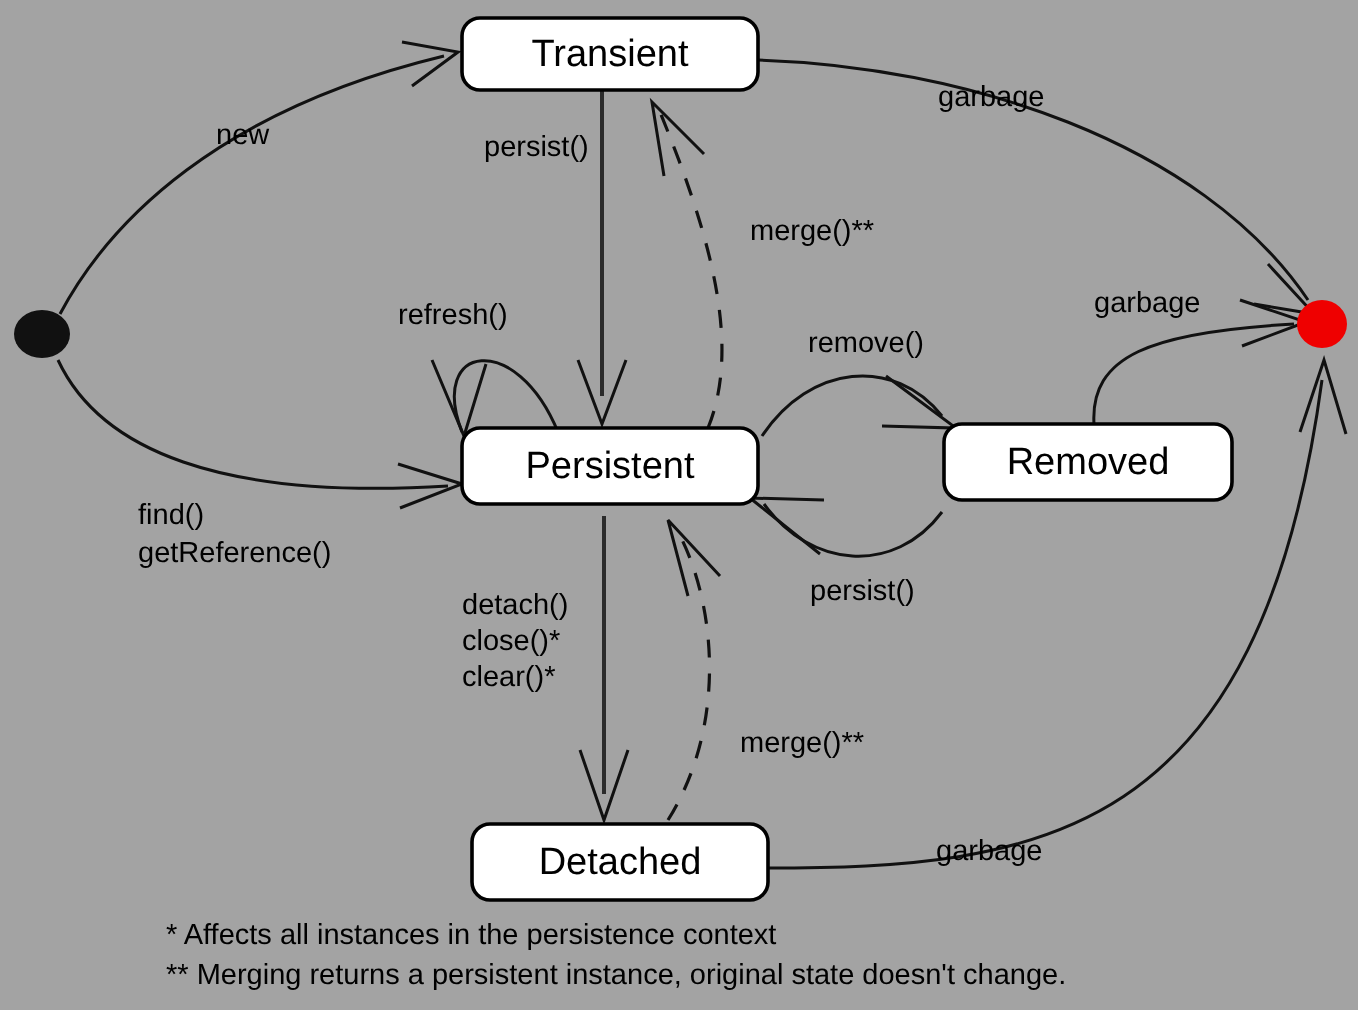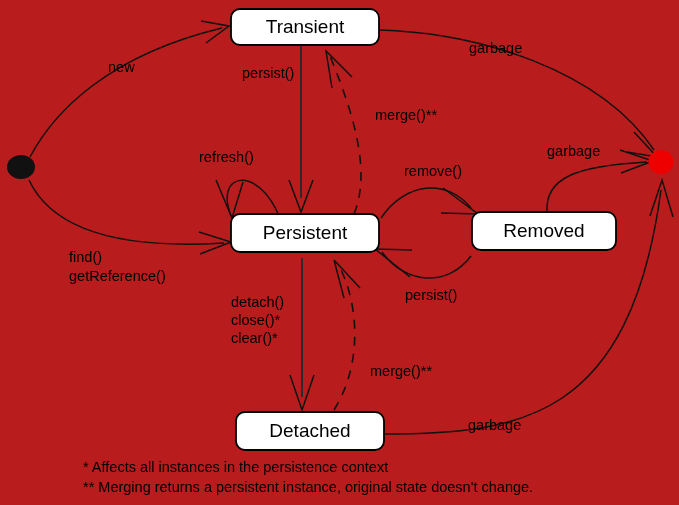--- a/index.html
+++ b/index.html
@@ -1,18 +1,18 @@
 <!DOCTYPE html>
 <html><head>
 <meta charset="utf-8">
 <style>
   html,body{margin:0;padding:0;background:#ffffff;}
   body{width:679px;height:505px;overflow:hidden;
        font-family:"Liberation Sans","DejaVu Sans",sans-serif;}
-  #diagram-root{position:relative;width:679px;height:505px;background:#b91c1c;}
+  #diagram-root{position:relative;width:679px;height:505px;background:#a3a3a3;}
   svg{display:block;}
   .state-label{font-family:"Liberation Sans","DejaVu Sans",sans-serif;font-size:19px;fill:#000;
                text-anchor:middle;dominant-baseline:middle;}
   .edge-label{font-family:"Liberation Sans","DejaVu Sans",sans-serif;font-size:14.5px;fill:#000;}
   .note-label{font-family:"Liberation Sans","DejaVu Sans",sans-serif;font-size:14.5px;fill:#000;}
   .edge{fill:none;stroke:#111111;stroke-width:1.5;}
   .edge-thick{fill:none;stroke:#2b2b2b;stroke-width:2;}
   .edge-dashed{fill:none;stroke:#111111;stroke-width:1.6;stroke-dasharray:9 8;}
   .arrowhead{fill:none;stroke:#111111;stroke-width:1.5;stroke-linecap:butt;}
   .state-box{fill:#ffffff;stroke:#000000;stroke-width:1.8;}

